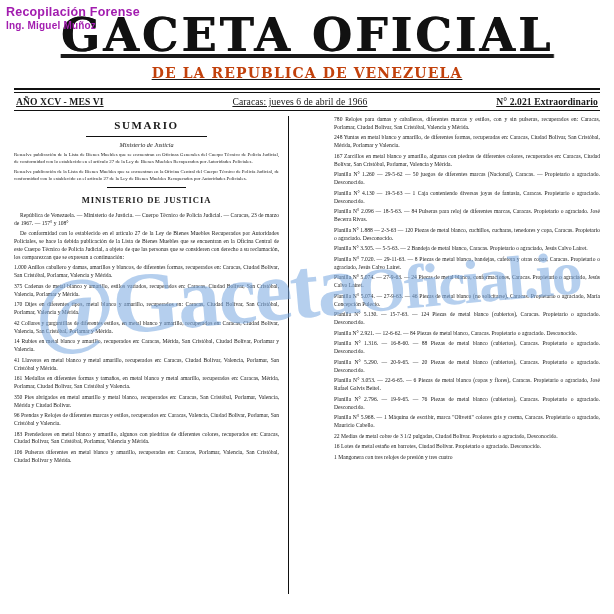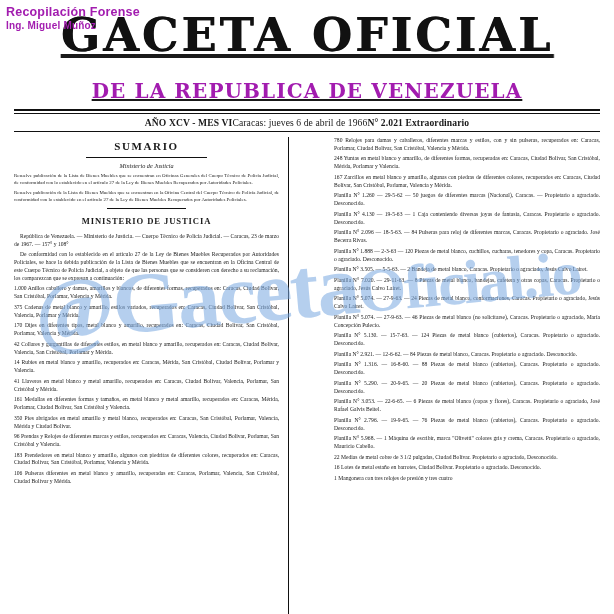--- a/index.html
+++ b/index.html
@@ -68,40 +68,41 @@
     font-weight: 700;
     font-size: 46px;
     letter-spacing: 3px;
     margin: 2px 0 0 0;
     color: #111;
     text-shadow: 0.6px 0 0 #111;
   }
   .masthead .subtitle {
     font-family: "DejaVu Serif", "Liberation Serif", serif;
     font-weight: 700;
-    font-size: 20px;
+    font-size: 14px;
     letter-spacing: 1.1px;
-    margin-top: 23px;
-    color: #a21caf;
+    margin-top: 8px;
+    color: #c2410c;
   }
   .rule-double {
     border-top: 2px solid #111;
     border-bottom: 1px solid #111;
     height: 2px;
     margin: 8px 0 3px 0;
   }
   .issueline {
     display: flex;
-    justify-content: center;
+    justify-content: space-between;
     align-items: baseline;
     font-family: "Liberation Serif", serif;
     font-size: 9.6px;
     font-weight: 700;
     padding: 0 2px;
     letter-spacing: .1px;
+    text-decoration: underline;
   }
   .issueline .mid { font-weight: 400; }
   .rule-single {
     border-top: 1px solid #111;
     margin: 3px 0 0 0;
   }
 
   
   .cols {
     display: flex;

